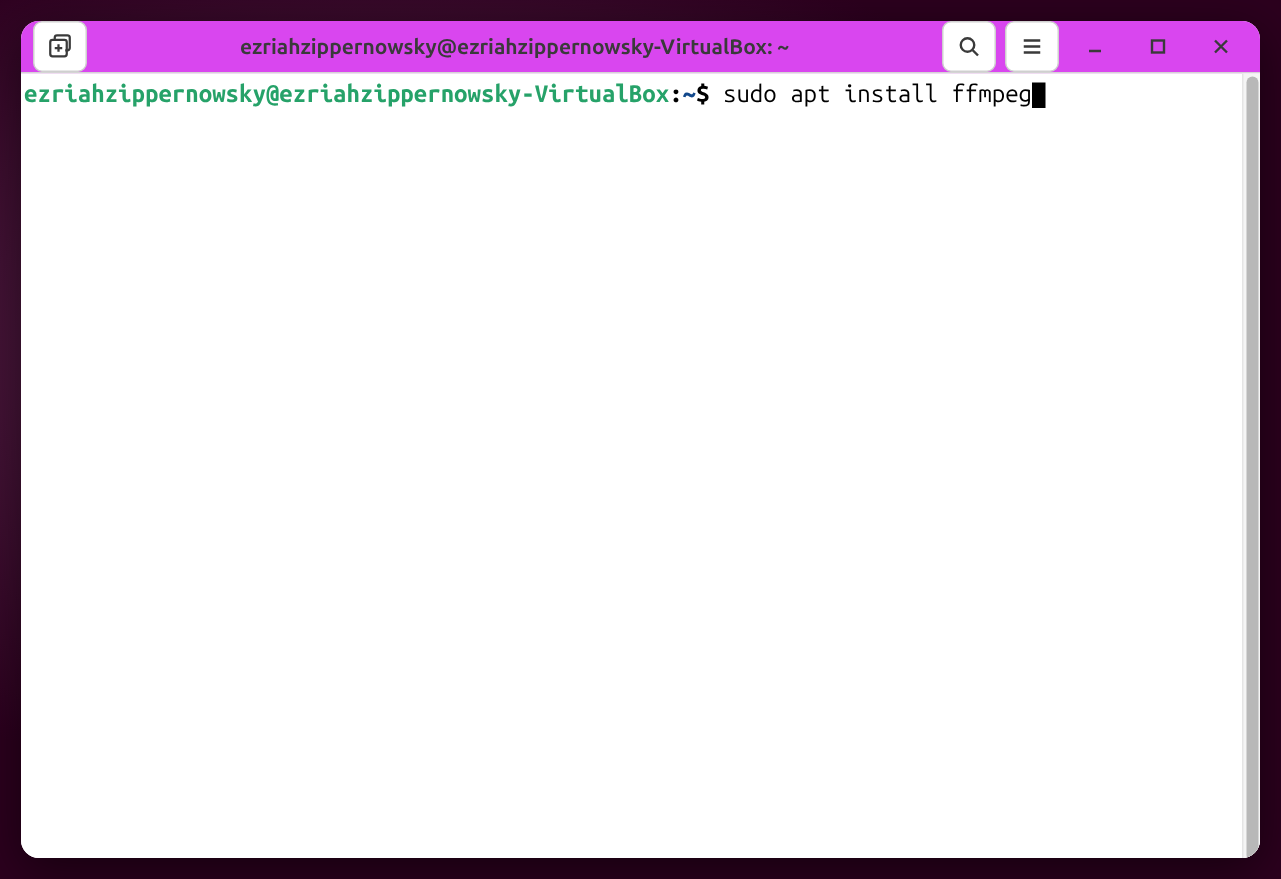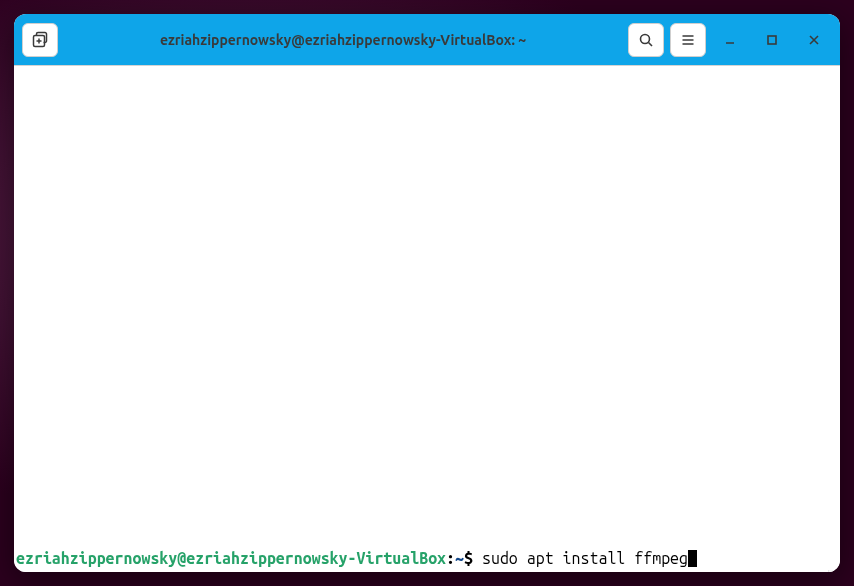--- a/index.html
+++ b/index.html
@@ -19,22 +19,22 @@
       right: 14px;
       bottom: 14px;
       background: #ffffff;
       border-radius: 12px;
       box-shadow: 0 8px 32px rgba(0,0,0,0.5);
       display: flex;
       flex-direction: column;
       overflow: hidden;
     }
     .titlebar {
-      height: 52px;
-      background: #0ea5e9;
+      height: 35px;
+      background: #d946ef;
       border-bottom: 1px solid #d4d4d4;
       display: flex;
       align-items: center;
       padding: 0 8px;
       gap: 6px;
     }
     .tb-btn {
       height: 34px;
       min-width: 36px;
       padding: 0 8px;
@@ -65,21 +65,20 @@
       align-items: center;
       justify-content: center;
       cursor: pointer;
       color: #3a3a3a;
       border-radius: 6px;
     }
     .terminal-area {
       flex: 1;
       display: flex;
       background: #ffffff;
-      align-items: flex-end;
     }
     .terminal {
       flex: 1;
       font-family: "Ubuntu Mono", "DejaVu Sans Mono", Menlo, Consolas, monospace;
       font-size: 16px;
       line-height: 1.25;
       padding: 4px 2px;
       color: #000000;
       white-space: pre;
       overflow: hidden;

